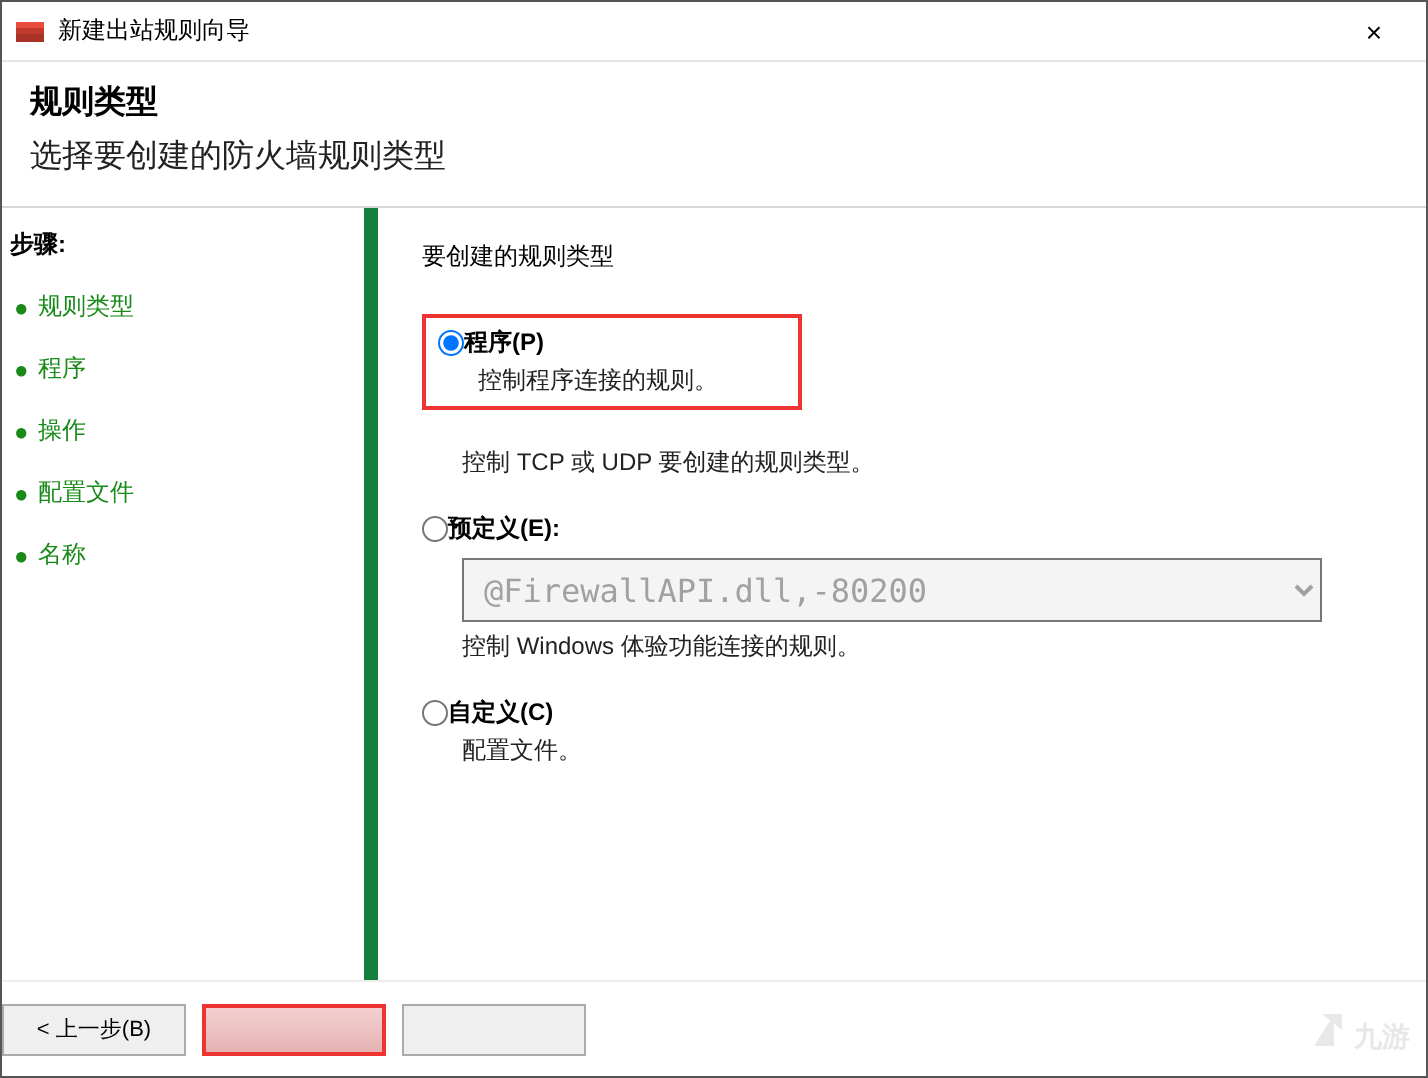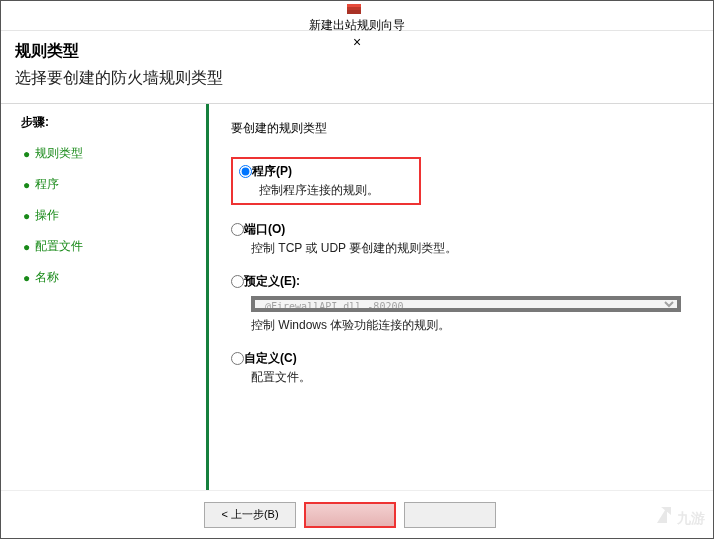--- a/index.html
+++ b/index.html
@@ -1,41 +1,41 @@
 <!DOCTYPE html>
 <html><head>
   <meta charset="utf-8">
   <style>
     * { box-sizing: border-box; margin: 0; padding: 0; }
     body { font-family: "Microsoft YaHei", SimSun, Arial, sans-serif; font-size: 12px; background: #fff; color: #000; }
     .window { width: 714px; height: 539px; border: 1px solid #555; display: flex; flex-direction: column; position: relative; background: #fff; }
-    .titlebar { height: 30px; display: flex; align-items: center; padding: 0 6px; border-bottom: 1px solid #e5e5e5; flex-direction: column; }
+    .titlebar { height: 30px; display: flex; align-items: center; padding: 0 6px; border-bottom: 1px solid #e5e5e5; }
     .titlebar .icon { width: 16px; height: 16px; margin-right: 6px; display: inline-flex; align-items: center; justify-content: center; }
     .titlebar .wtitle { font-size: 12px; flex: 1; }
     .titlebar .close { width: 40px; text-align: center; font-size: 14px; cursor: pointer; }
     .header { padding: 10px 14px 14px 14px; border-bottom: 1px solid #d8d8d8; }
     .header h1 { font-size: 16px; font-weight: bold; margin-bottom: 6px; }
     .header .sub { font-size: 16px; color: #222; }
     .body { flex: 1; display: flex; min-height: 0; }
-    .sidebar { width: 208px; padding: 10px 20px; border-right: 3px solid #15803d; }
+    .sidebar { width: 188px; padding: 10px 4px; border-right: 7px solid #15803d; }
     .sidebar .steps-label { font-weight: bold; margin-bottom: 10px; font-size: 12px; }
     .step { display: flex; align-items: center; padding: 4px 2px; margin-bottom: 6px; color: #198a19; font-size: 12px; cursor: pointer; }
     .step .bullet { width: 12px; display: inline-block; color: #198a19; }
     .step.active { color: #198a19; }
     .content { flex: 1; padding: 16px 22px; overflow: auto; }
     .content .heading { font-size: 12px; margin-bottom: 20px; }
     .opt { margin-bottom: 16px; }
     .opt.highlight { border: 2px solid #e33; padding: 4px 6px; display: inline-block; width: 190px; }
     .opt-row { display: flex; align-items: flex-start; gap: 0; }
     .opt-row input[type="radio"] { margin-top: 2px; }
     .opt-label { font-weight: bold; font-size: 12px; }
     .opt-desc { font-size: 12px; margin-left: 20px; margin-top: 2px; color: #222; }
     .combo { margin-left: 20px; margin-top: 6px; margin-bottom: 4px; }
-    .combo select { width: 430px; height: 16px; background: #f0f0f0; border: 4px solid #404040; color: #7a7a7a; font-family: Consolas, SimSun, monospace; font-size: 10px; padding-left: 6px; }
-    .footer { height: 48px; display: flex; justify-content: center; align-items: center; gap: 8px; padding-right: 14px; border-top: 1px solid #eee; }
+    .combo select { width: 430px; height: 32px; background: #f0f0f0; border: 1px solid #404040; color: #7a7a7a; font-family: Consolas, SimSun, monospace; font-size: 16px; padding-left: 6px; }
+    .footer { height: 48px; display: flex; justify-content: flex-start; align-items: center; gap: 8px; padding-right: 14px; border-top: 1px solid #eee; }
     .btn { min-width: 92px; height: 26px; border: 1px solid #aaa; background: #efefef; font-size: 11px; cursor: pointer; }
     .btn.primary-area { border: 2px solid #e33; background: linear-gradient(#f3d0d0,#e6b3b3); }
     .watermark { position: absolute; right: 0; bottom: 4px; opacity: 0.65; pointer-events: none; }
   </style>
 </head>
 <body>
 
 <div class="window">
   <div class="titlebar">
     <span class="icon">
@@ -84,24 +84,20 @@
 
       <div class="opt highlight">
         <div class="opt-row">
           <input type="radio" name="ruletype" checked="" style="">
           <label class="opt-label">程序(P)</label>
         </div>
         <div class="opt-desc">控制程序连接的规则。</div>
       </div>
 
       <div class="opt">
-        <div class="opt-row">
-          <input type="radio" name="ruletype" style="">
-          <label class="opt-label">端口(O)</label>
-        </div>
         <div class="opt-desc">控制 TCP 或 UDP 要创建的规则类型。</div>
       </div>
 
       <div class="opt">
         <div class="opt-row">
           <input type="radio" name="ruletype" style="">
           <label class="opt-label">预定义(E):</label>
         </div>
         <div class="combo">
           <select disabled="">

